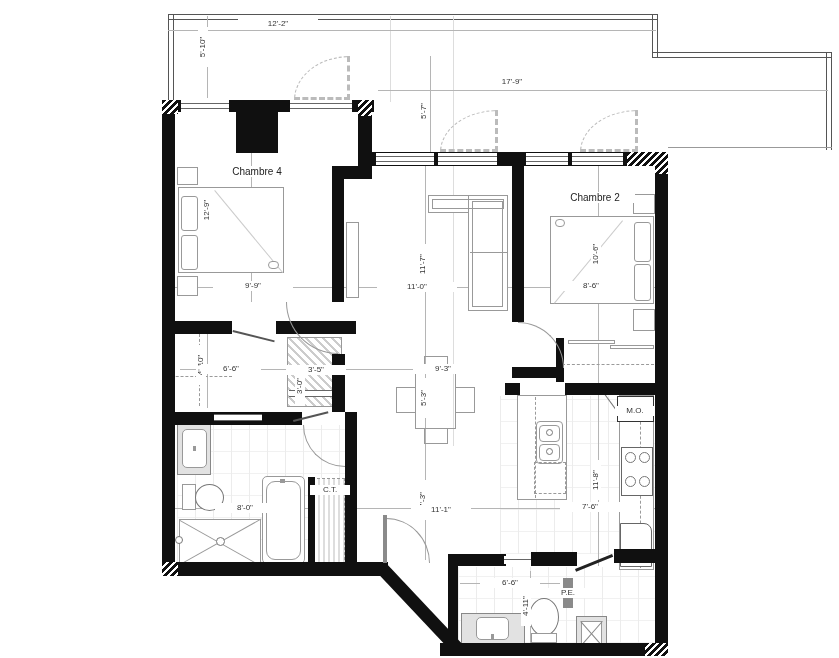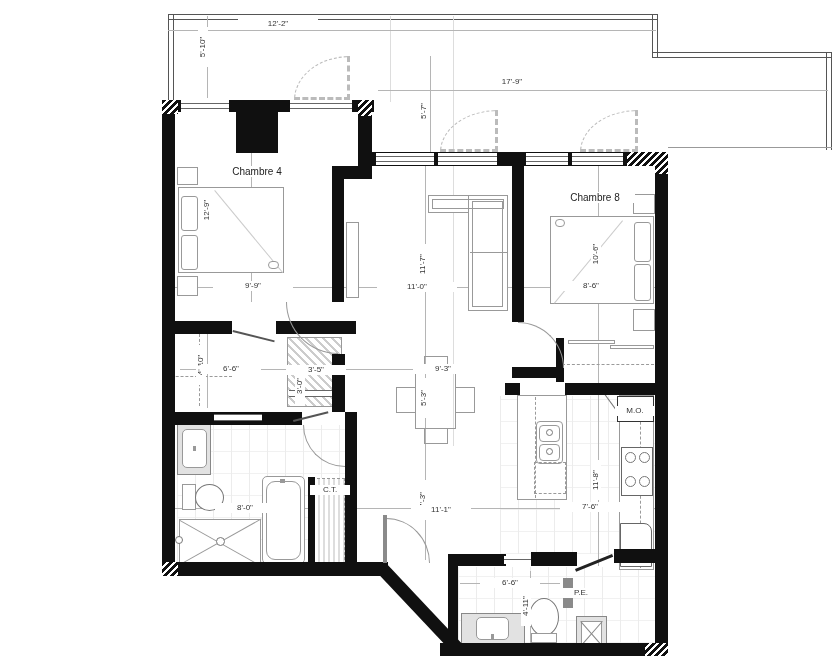--- a/index.html
+++ b/index.html
@@ -205,33 +205,33 @@
 
   <div class="dim" style="left:238px;top:19px;width:80px;">12'-2"</div>
   <div class="dim dimv" style="left:183px;top:42px;width:40px;">5'-10"</div>
   <div class="dim" style="left:472px;top:77px;width:80px;">17'-9"</div>
   <div class="dim dimv" style="left:404px;top:106px;width:40px;">5'-7"</div>
   <div class="room" style="left:217px;top:166px;width:80px;">Chambre 4</div>
   <div class="dim dimv" style="left:187px;top:205px;width:40px;">12'-9"</div>
   <div class="dim" style="left:213px;top:281px;width:80px;">9'-9"</div>
   <div class="dim dimv" style="left:403px;top:259px;width:40px;">11'-7"</div>
   <div class="dim" style="left:377px;top:282px;width:80px;">11'-0"</div>
-  <div class="room" style="left:555px;top:192px;width:80px;">Chambre 8</div>
+  <div class="room" style="left:555px;top:192px;width:80px;">Chambre 2</div>
   <div class="dim dimv" style="left:576px;top:249px;width:40px;">10'-6"</div>
   <div class="dim" style="left:551px;top:281px;width:80px;">8'-6"</div>
   <div class="dim dimv" style="left:181px;top:360px;width:40px;">4'-10"</div>
   <div class="dim" style="left:201px;top:364px;width:60px;">6'-6"</div>
   <div class="dim" style="left:286px;top:365px;width:60px;">3'-5"</div>
   <div class="dim dimv" style="left:280px;top:381px;width:40px;">3'-0"</div>
   <div class="dim" style="left:215px;top:503px;width:60px;">8'-0"</div>
   <div class="dim" style="left:310px;top:485px;width:40px;">C.T.</div>
   <div class="dim" style="left:413px;top:364px;width:60px;">9'-3"</div>
   <div class="dim dimv" style="left:404px;top:393px;width:40px;">5'-3"</div>
   <div class="dim dimv" style="left:403px;top:495px;width:40px;">7'-3"</div>
   <div class="dim" style="left:411px;top:505px;width:60px;">11'-1"</div>
   <div class="dim" style="left:615px;top:406px;width:40px;">M.O.</div>
   <div class="dim dimv" style="left:576px;top:475px;width:40px;">11'-8"</div>
   <div class="dim" style="left:560px;top:502px;width:60px;">7'-6"</div>
   <div class="dim" style="left:480px;top:578px;width:60px;">6'-6"</div>
   <div class="dim dimv" style="left:506px;top:601px;width:40px;">4'-11"</div>
-  <div class="dim" style="left:561px;top:588px;width:40px;">P.E.</div>
+  <div class="dim" style="left:548px;top:588px;width:40px;">P.E.</div>
 
 </div>
 
 </body></html>

